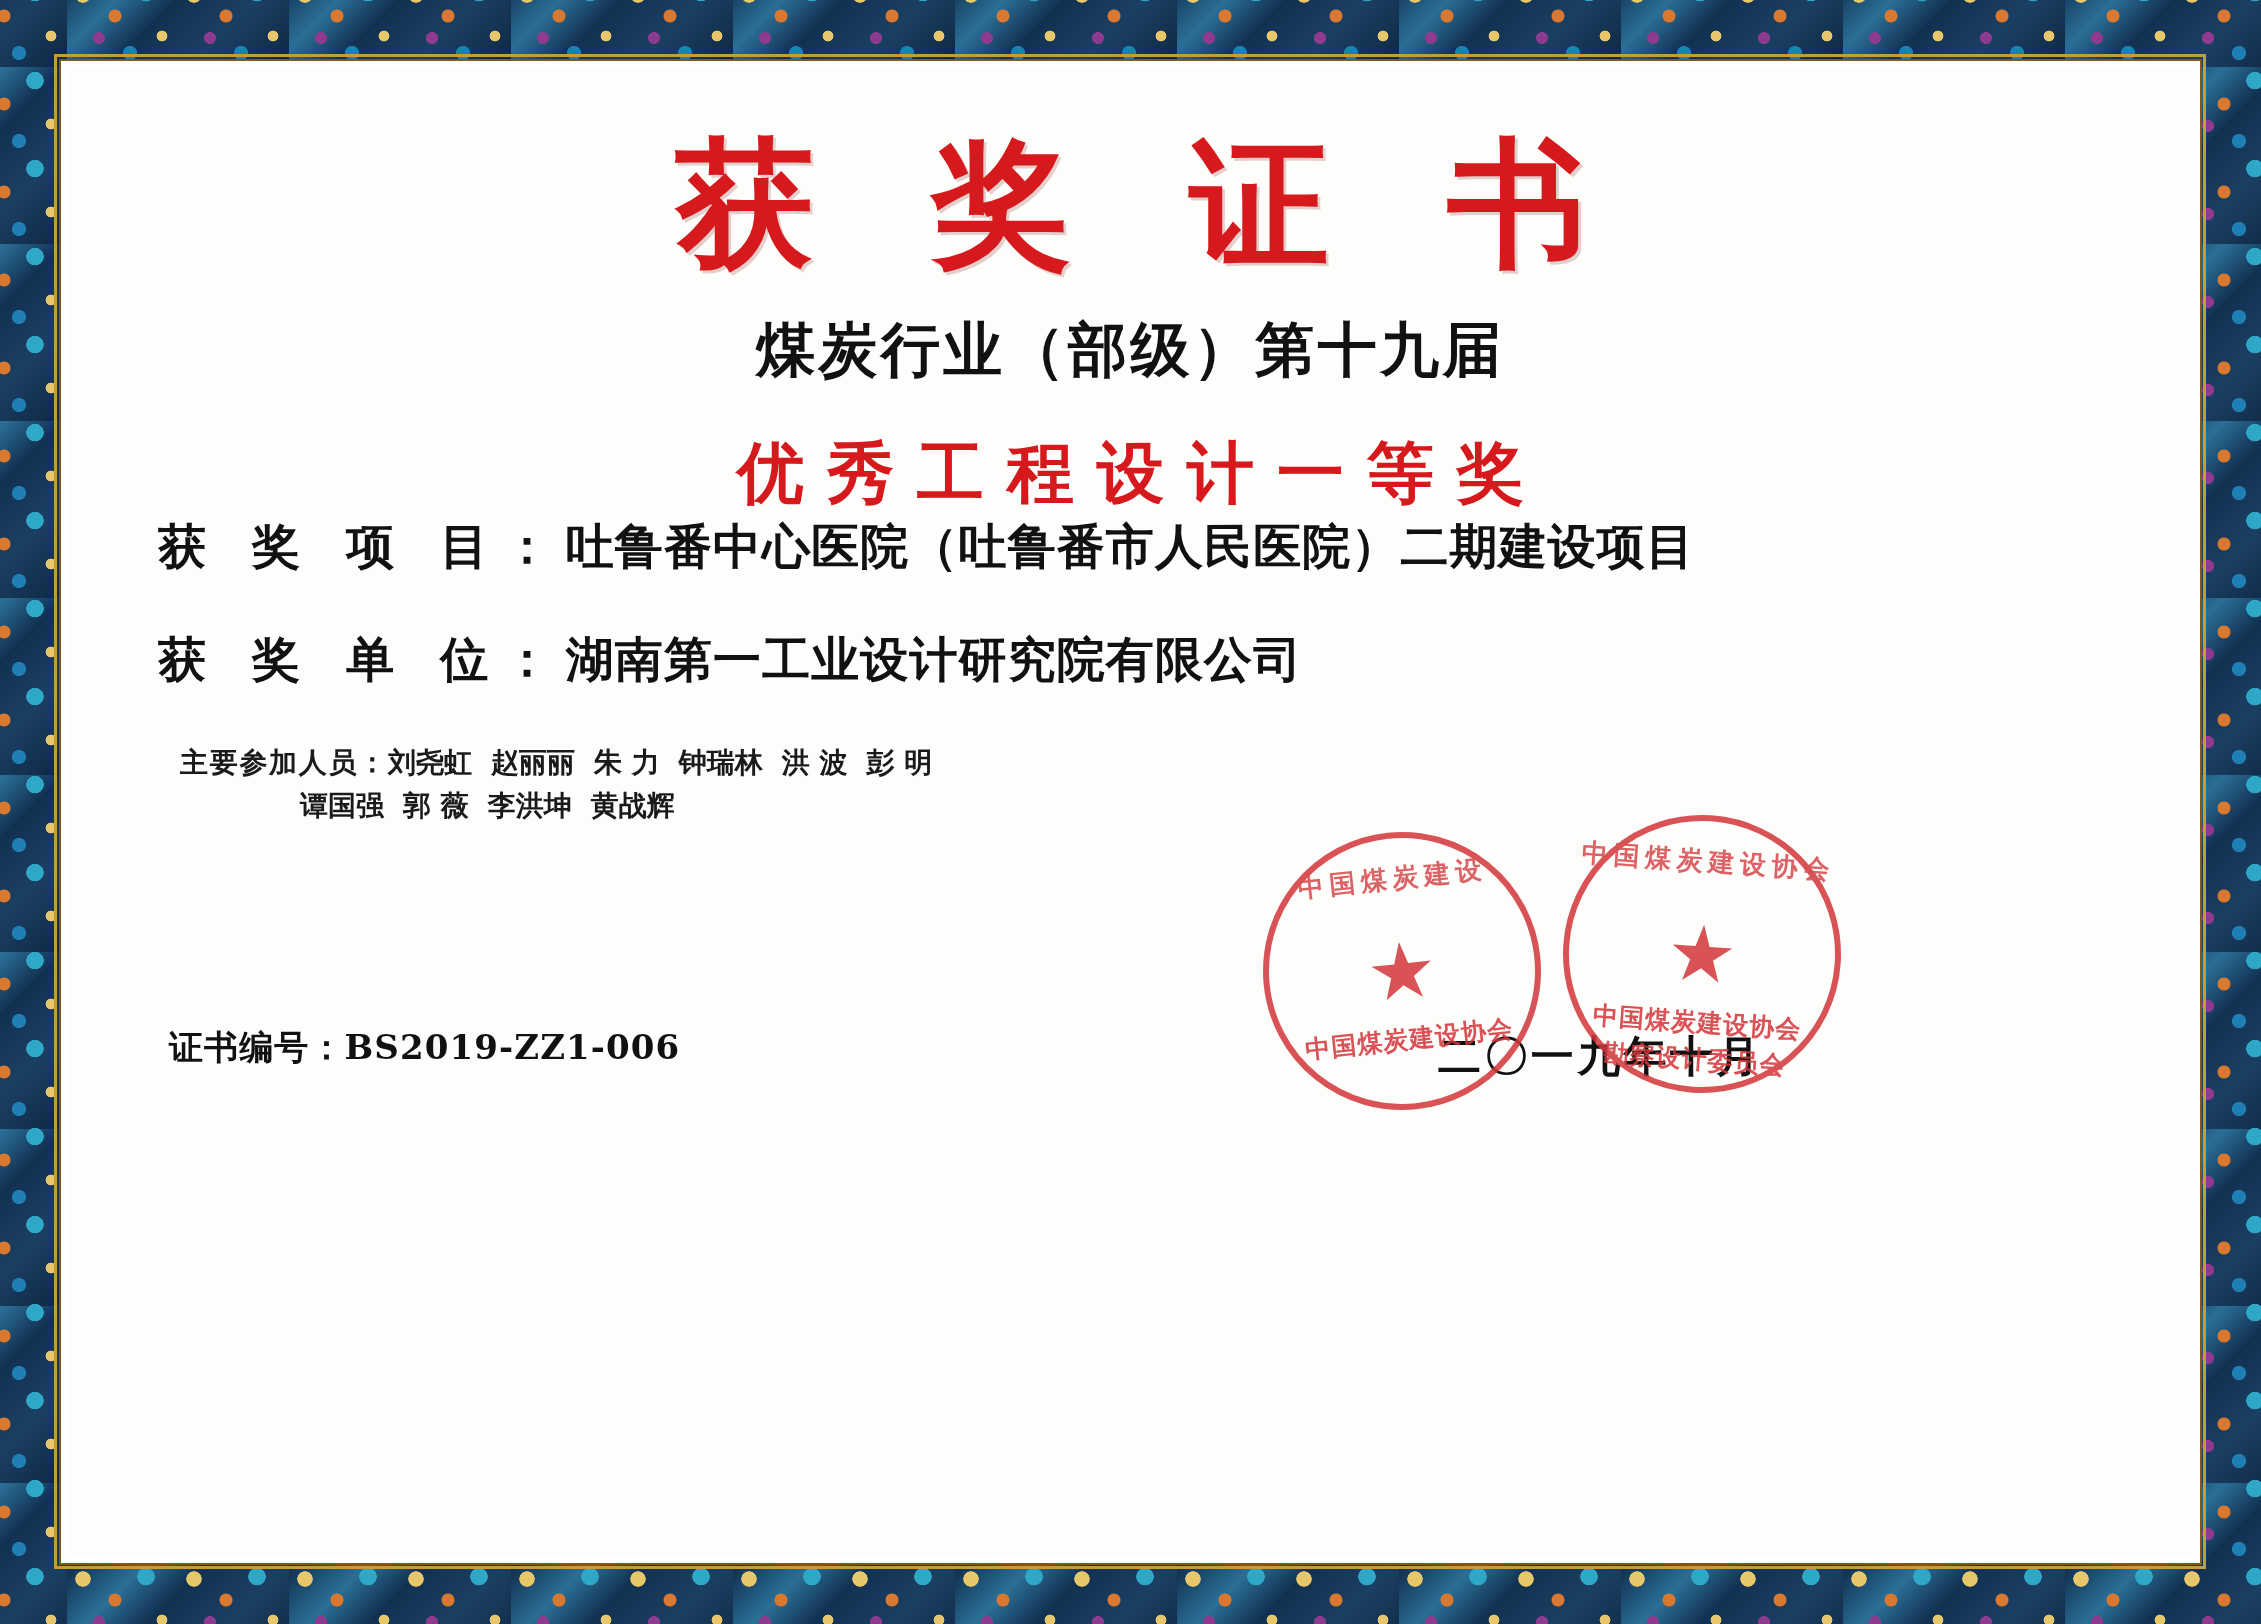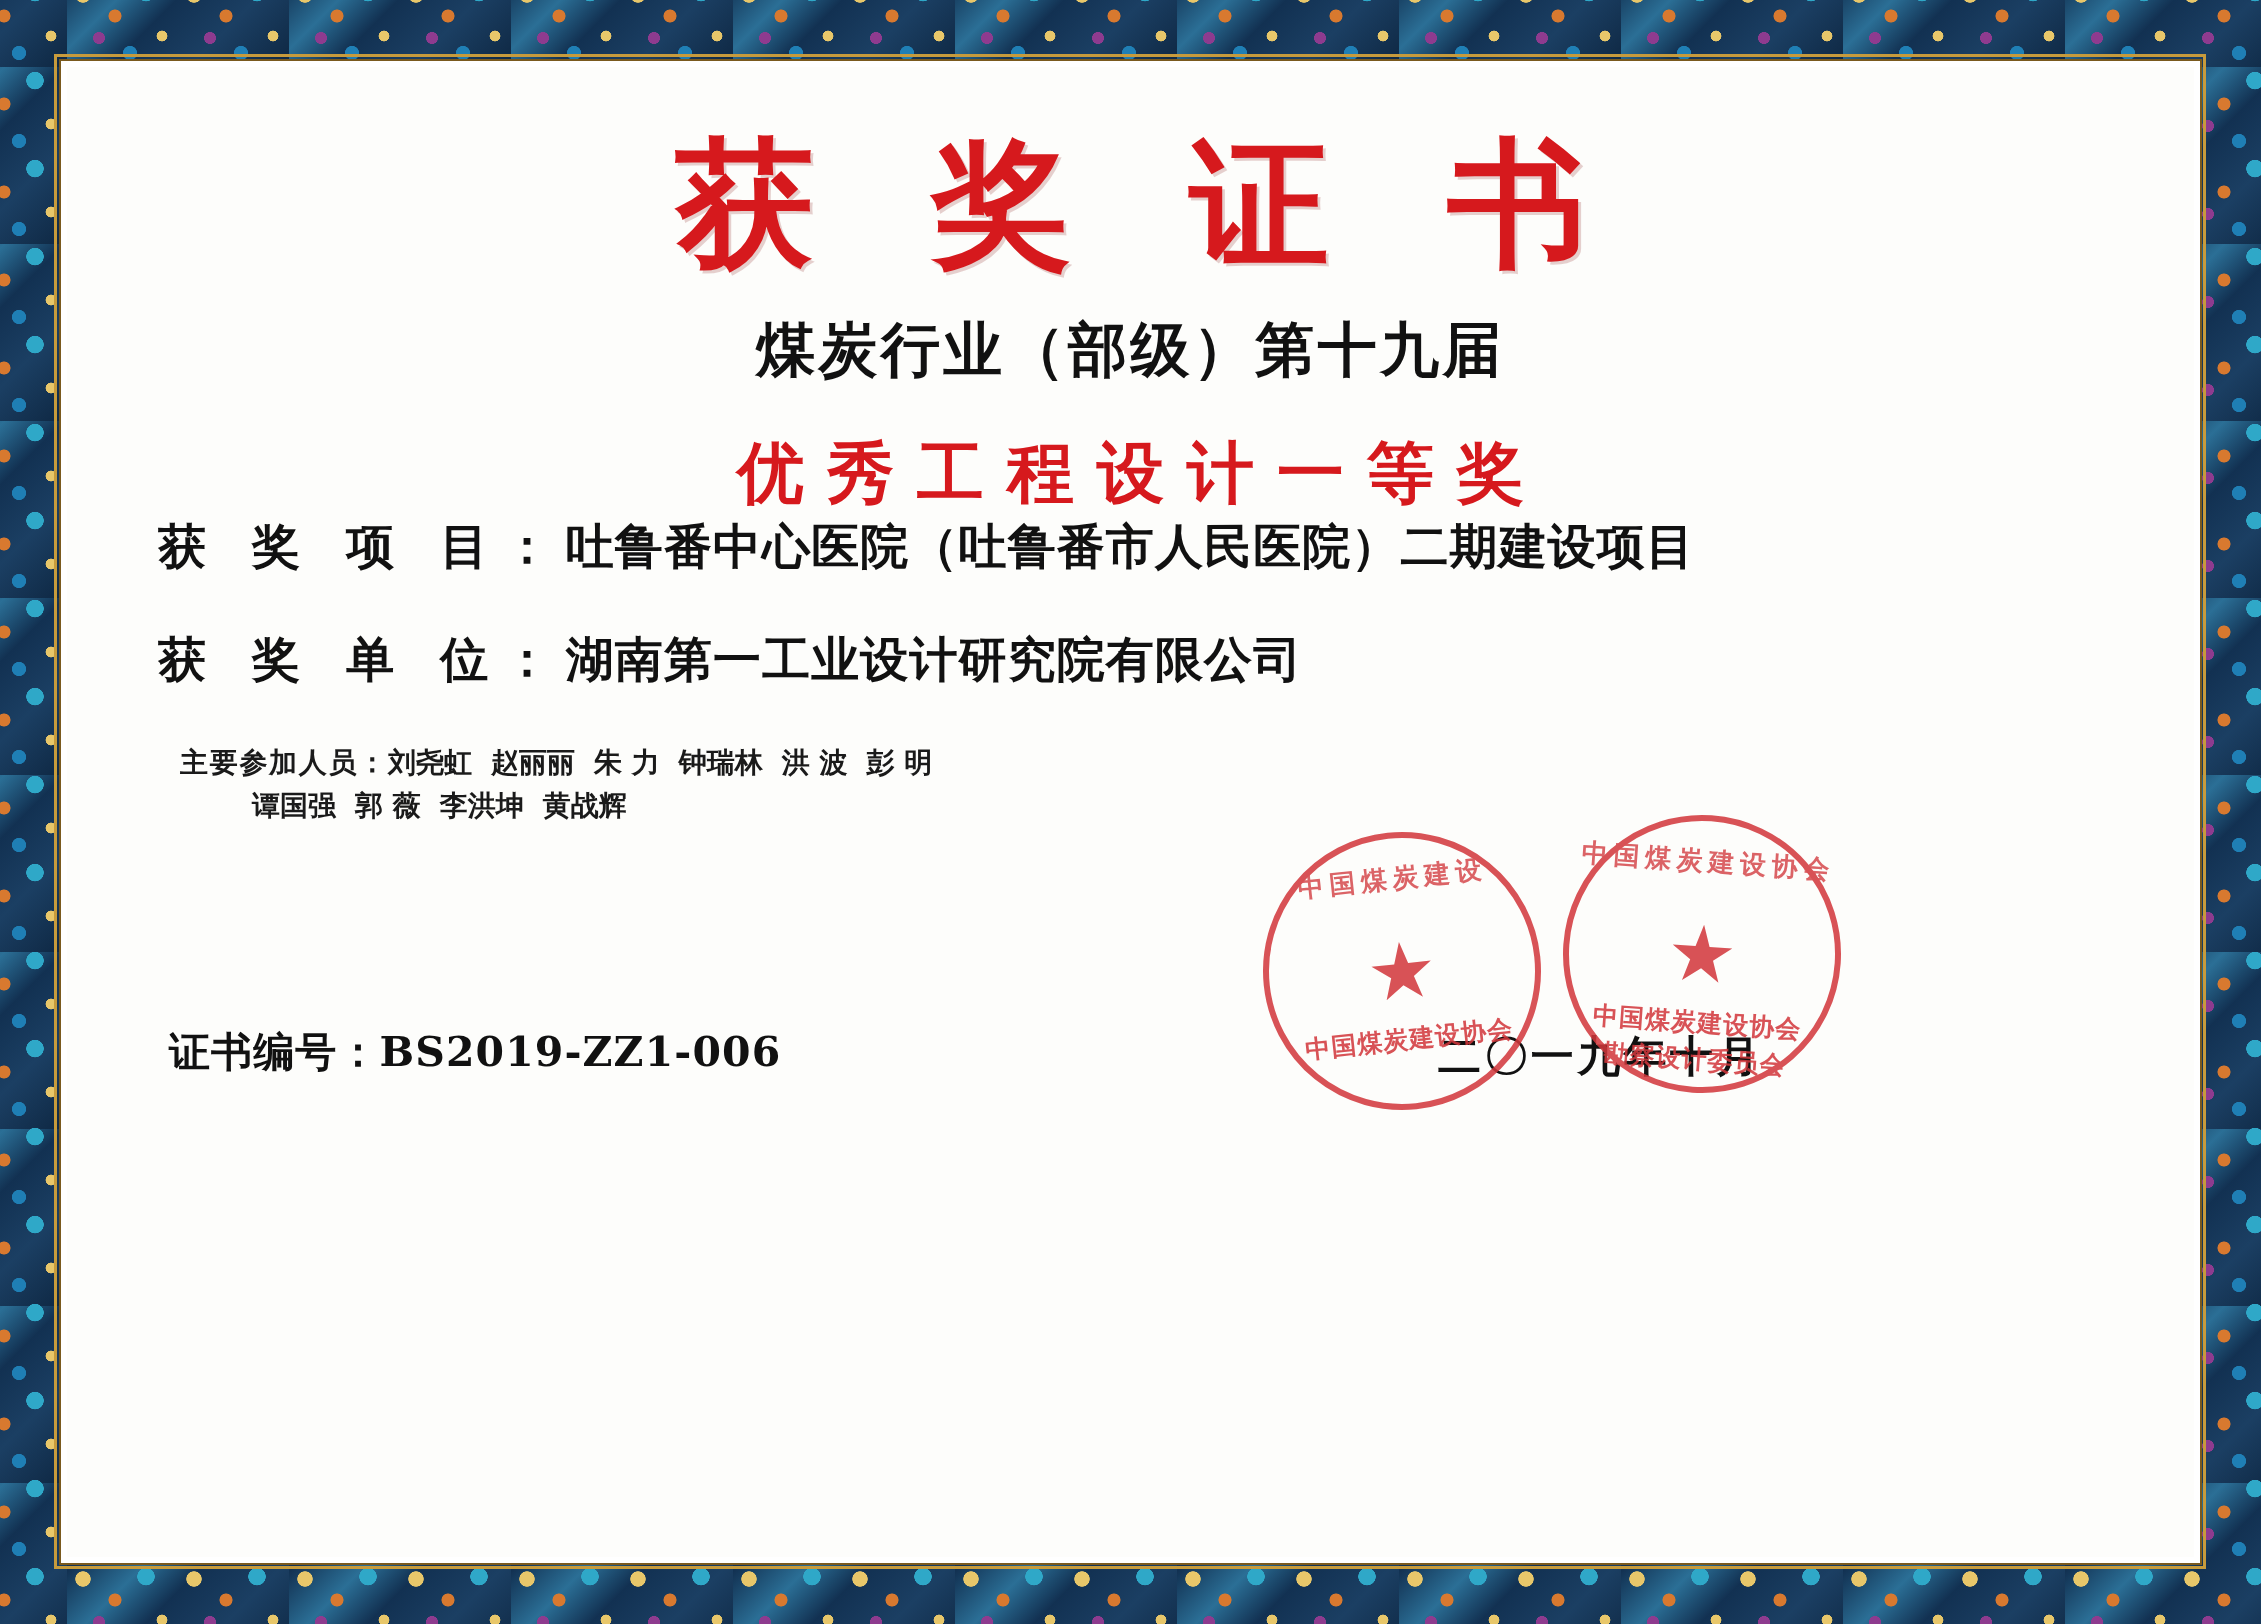--- a/index.html
+++ b/index.html
@@ -141,30 +141,30 @@
     left: 113px;
     top: 674px;
     color: #1a1a1a;
     font-size: 28px;
     line-height: 1.55;
     font-family: "DejaVu Serif", "Liberation Serif", serif;
     font-weight: 700;
     white-space: nowrap;
   }
   .participants .p-label { letter-spacing: 1.7px; }
-  .participants .p-line2 { margin-left: 72px; }
+  .participants .p-line2 { margin-left: 120px; }
   .participants .nm { margin-right: 19px; }
 
   
   .cert-no {
     position: absolute;
     left: 102px;
     top: 958px;
     color: #111111;
-    font-size: 41px;
+    font-size: 34px;
     font-weight: 700;
     letter-spacing: 1.1px;
     font-family: "DejaVu Serif", "Liberation Serif", serif;
     white-space: nowrap;
   }
 
   
   .date {
     position: absolute;
     left: 1371px;

